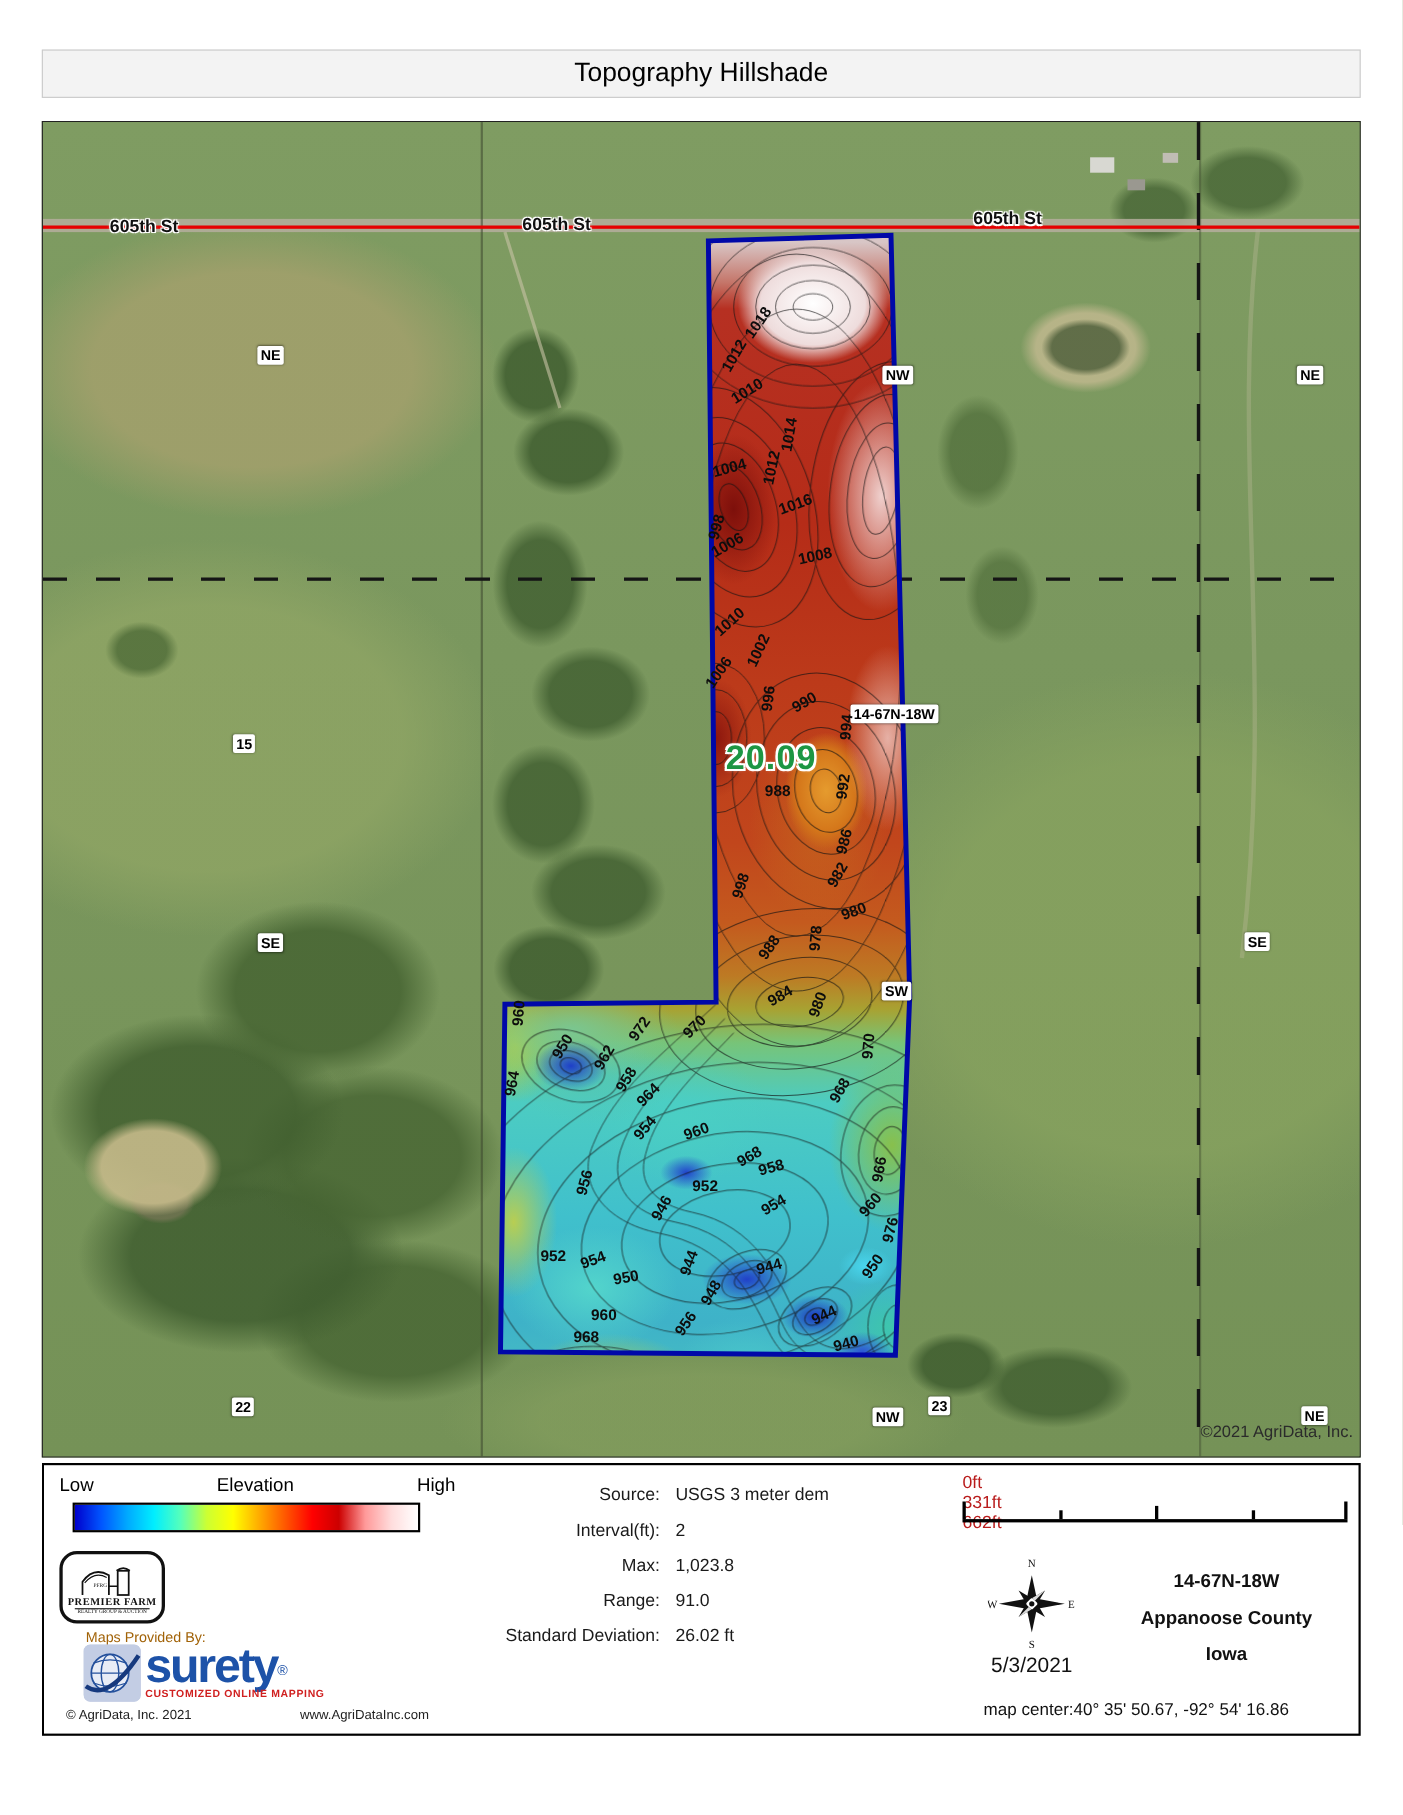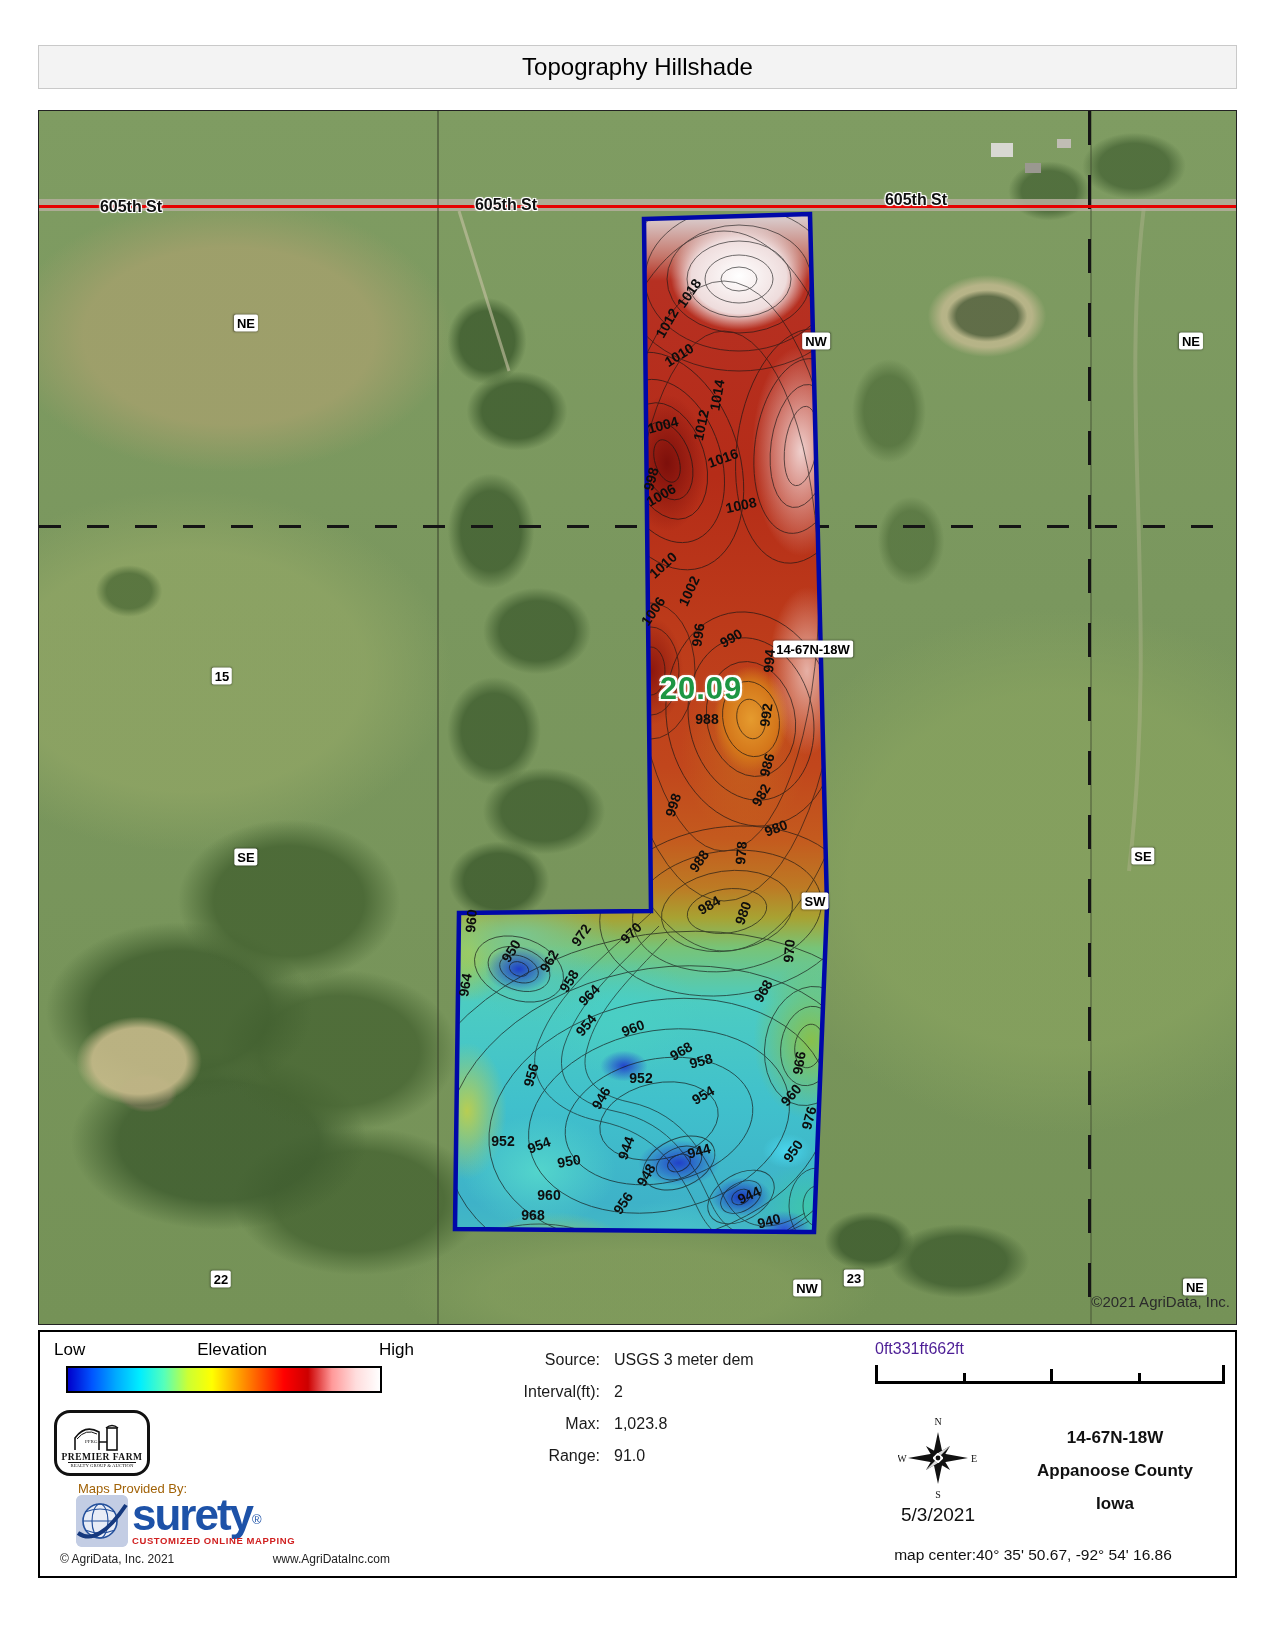--- a/index.html
+++ b/index.html
@@ -103,21 +103,21 @@
   .surety{position:absolute;left:36px;top:163px;display:flex;align-items:flex-start;}
   .globe{width:52px;height:52px;background:#c3cde4;border-radius:6px;margin-right:4px;}
   .surety-word{font-size:44px;font-weight:bold;color:#1d52a8;letter-spacing:-2px;line-height:40px;}
   .surety-reg{font-size:13px;color:#1d52a8;vertical-align:super;}
   .surety-tag{font-size:9.5px;font-weight:bold;color:#d02020;letter-spacing:.6px;margin-top:0px;}
   .agri-line{position:absolute;left:20px;top:220px;width:330px;display:flex;justify-content:space-between;font-size:12px;color:#222;}
 
   .stats{position:absolute;left:360px;top:12px;width:430px;}
   .stat-row{display:flex;height:32px;align-items:center;font-size:16px;color:#1a1a1a;}
   .stat-label{width:200px;text-align:right;padding-right:14px;}
-  .scale-labels{position:absolute;left:835px;top:8px;width:352px;display:flex;justify-content:flex-start;font-size:16px;color:#4c1d95;}
+  .scale-labels{position:absolute;left:835px;top:8px;width:352px;display:flex;justify-content:center;font-size:16px;color:#b91c1c;flex-direction:column;}
   .scalebar{position:absolute;left:835px;top:32px;width:350px;height:17px;border-bottom:3px solid #000;}
   .scalebar span{position:absolute;bottom:0;width:3px;background:#000;}
   .t0{left:0;height:16px;} .t25{left:25%;height:8px;} .t50{left:50%;height:12px;} .t75{left:75%;height:8px;} .t100{right:0;height:16px;}
   .compass{position:absolute;left:858px;top:84px;width:80px;height:84px;}
   .date{position:absolute;left:828px;top:172px;width:140px;text-align:center;font-size:19px;color:#111;}
   .loc{position:absolute;left:955px;top:96px;width:240px;text-align:center;font-weight:bold;font-size:17px;color:#111;}
   .loc div{margin-bottom:13px;}
   .map-center{position:absolute;left:790px;top:214px;width:406px;text-align:center;font-size:15.5px;color:#111;white-space:nowrap;}
 </style>
 </head>
@@ -386,20 +386,24 @@
           <div class="stat-value">2</div>
         </div>
         <div class="stat-row">
           <div class="stat-label">Max:</div>
           <div class="stat-value">1,023.8</div>
         </div>
         <div class="stat-row">
           <div class="stat-label">Range:</div>
           <div class="stat-value">91.0</div>
         </div>
+        <div class="stat-row">
+          <div class="stat-label">Standard Deviation:</div>
+          <div class="stat-value">26.02 ft</div>
+        </div>
       </div>
 
     <div class="scale-labels" id="scale-labels">
         <span>0ft</span>
         <span>331ft</span>
         <span>662ft</span>
       </div>
     <div class="scalebar">
       <span class="t0"></span>
         <span class="t25"></span>

